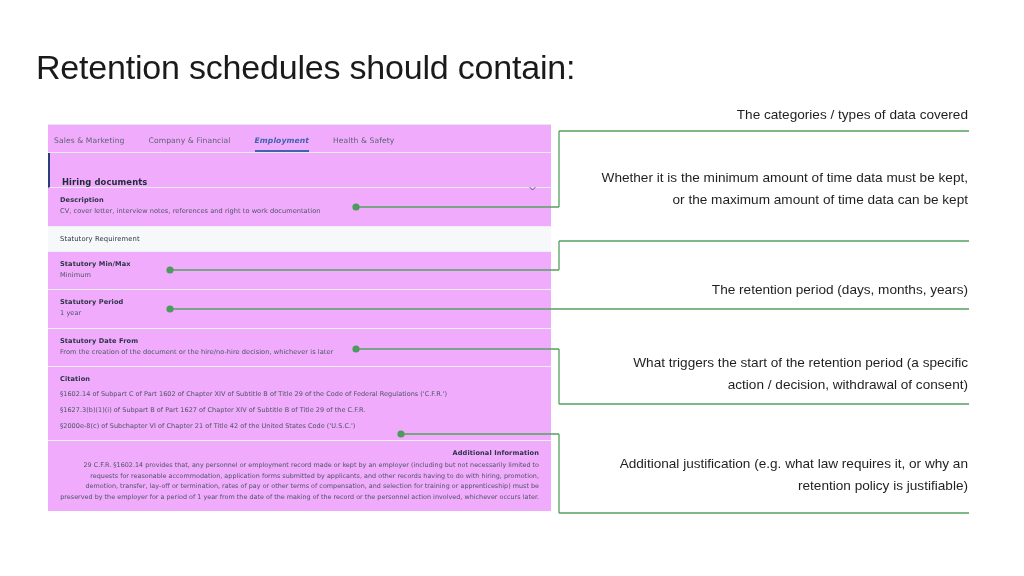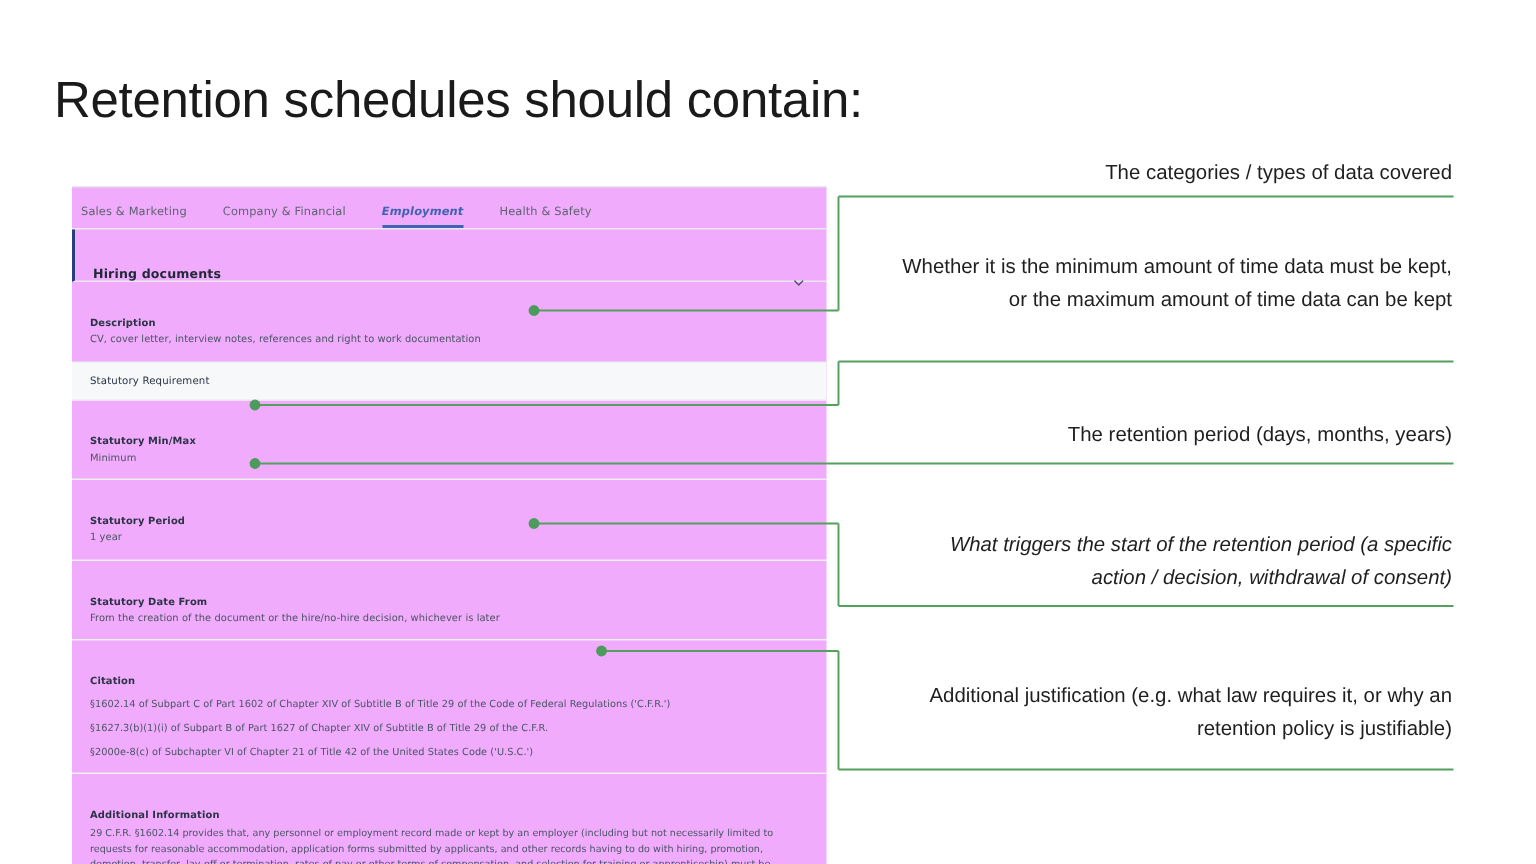--- a/index.html
+++ b/index.html
@@ -42,21 +42,21 @@
 
   .panel-head{
     display:flex;align-items:flex-end;justify-content:space-between;
     height:34px;border-bottom:1px solid #e8eaee;
     border-left:2.5px solid #2c3e7a;padding:0 14px 0 12px;
   }
   .panel-head-title{font-size:8.4px;font-weight:700;color:#1f2937;letter-spacing:.1px;}
   .chev{width:9px;height:9px;display:block;}
 
   .row{
-    padding:8px 12px 9px 12px;border-bottom:1px solid #eef0f3;margin-top:15px;
+    padding:8px 12px 9px 12px;border-bottom:1px solid #eef0f3;
   }
   .row-label{
     font-size:6.6px;font-weight:700;color:#2b3445;
     letter-spacing:.1px;margin-bottom:3px;
   }
   .row-value{
     font-size:6.6px;color:#4b5563;line-height:1.45;letter-spacing:.05px;
   }
 
   .band{
@@ -131,34 +131,34 @@
     <div class="row-value">From the creation of the document or the hire/no-hire decision, whichever is later</div>
   </div>
 
   <div class="row">
     <div class="row-label">Citation</div>
     <div class="cit-line">§1602.14 of Subpart C of Part 1602 of Chapter XIV of Subtitle B of Title 29 of the Code of Federal Regulations ('C.F.R.')</div>
     <div class="cit-line">§1627.3(b)(1)(i) of Subpart B of Part 1627 of Chapter XIV of Subtitle B of Title 29 of the C.F.R.</div>
     <div class="cit-line">§2000e-8(c) of Subchapter VI of Chapter 21 of Title 42 of the United States Code ('U.S.C.')</div>
   </div>
 
-  <div class="row" style="border-bottom:none;">
+  <div class="row" style="border-bottom:none;text-align:right;">
     <div class="row-label">Additional Information</div>
     <div class="para">29 C.F.R. §1602.14 provides that, any personnel or employment record made or kept by an employer (including but not necessarily limited to requests for reasonable accommodation, application forms submitted by applicants, and other records having to do with hiring, promotion, demotion, transfer, lay-off or termination, rates of pay or other terms of compensation, and selection for training or apprenticeship) must be preserved by the employer for a period of 1 year from the date of the making of the record or the personnel action involved, whichever occurs later.</div>
   </div>
 
 </div>
 
 <div class="callout" style="left:600px;top:104px;width:368px;">The categories / types of data covered</div>
 
 <div class="callout" style="left:600px;top:167px;width:368px;">Whether it is the minimum amount of time data must be kept, or the maximum amount of time data can be kept</div>
 
 <div class="callout" style="left:600px;top:279px;width:368px;">The retention period (days, months, years)</div>
 
-<div class="callout" style="left:600px;top:352px;width:368px;font-style:italic;">What triggers the start of the retention period (a specific action / decision, withdrawal of consent)</div>
+<div class="callout" style="left:600px;top:352px;width:368px;">What triggers the start of the retention period (a specific action / decision, withdrawal of consent)</div>
 
 <div class="callout" style="left:600px;top:453px;width:368px;">Additional justification (e.g. what law requires it, or why an retention policy is justifiable)</div>
 
 <svg class="wires" viewBox="0 0 1024 576">
   <g fill="none" stroke="#54a05e" stroke-width="1.3">
 
     <path d="M559 131 L969 131"></path>
     <path d="M559 131 L559 207"></path>
 
     <path d="M356 207 L559 207"></path>

